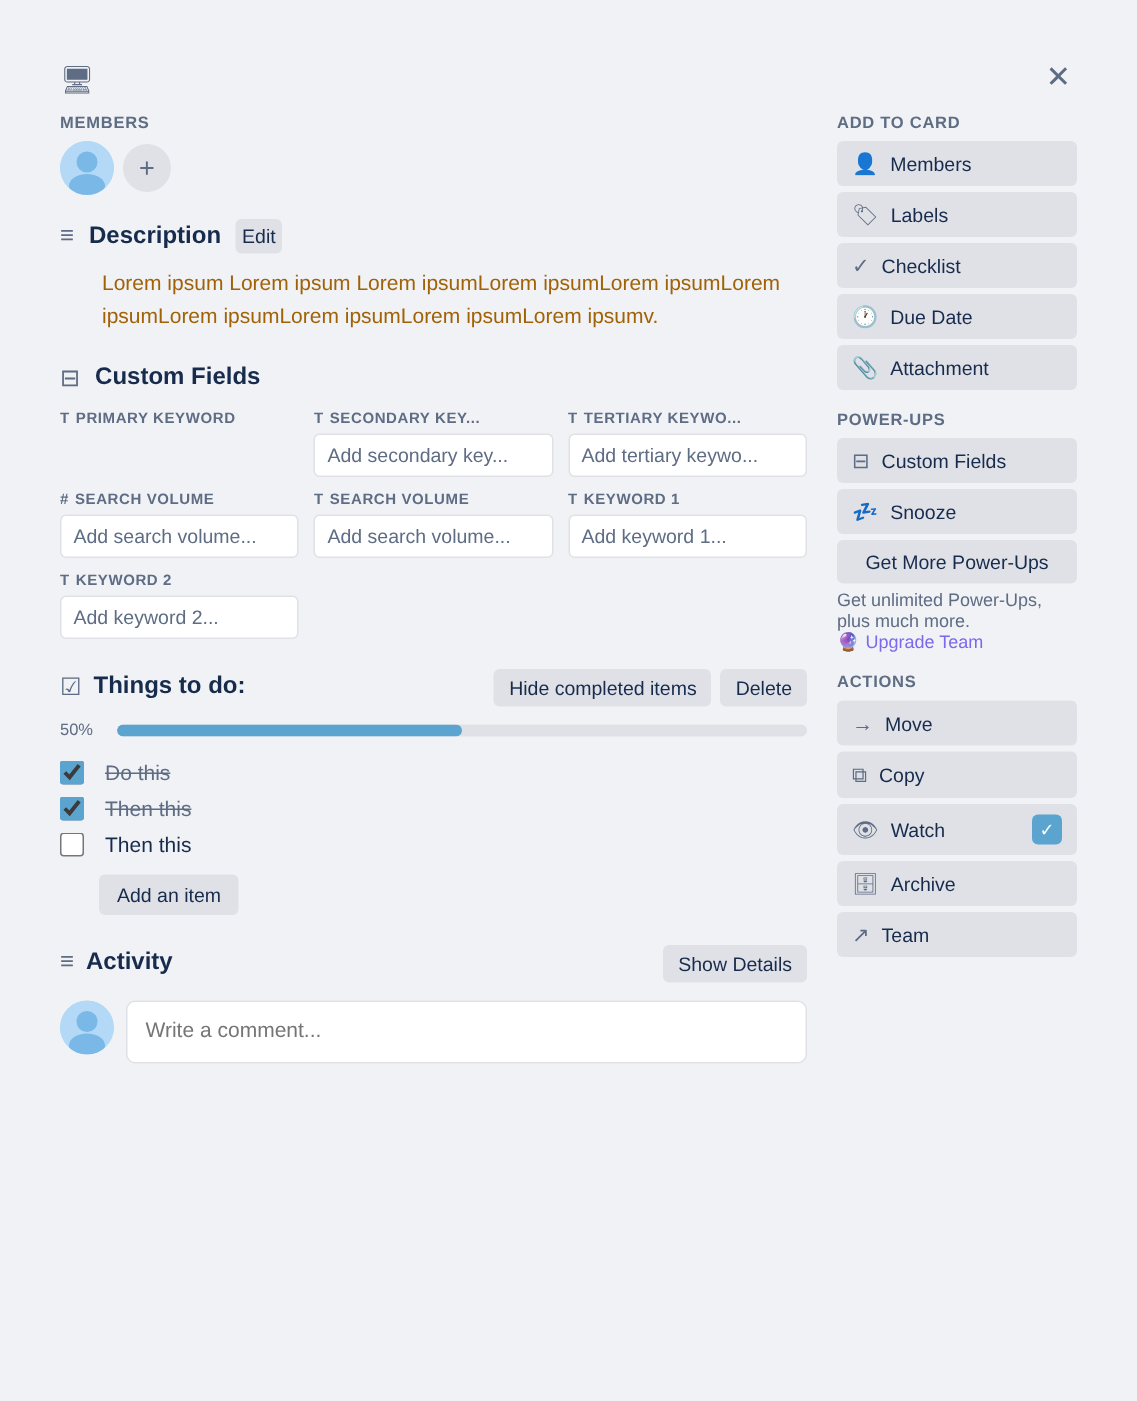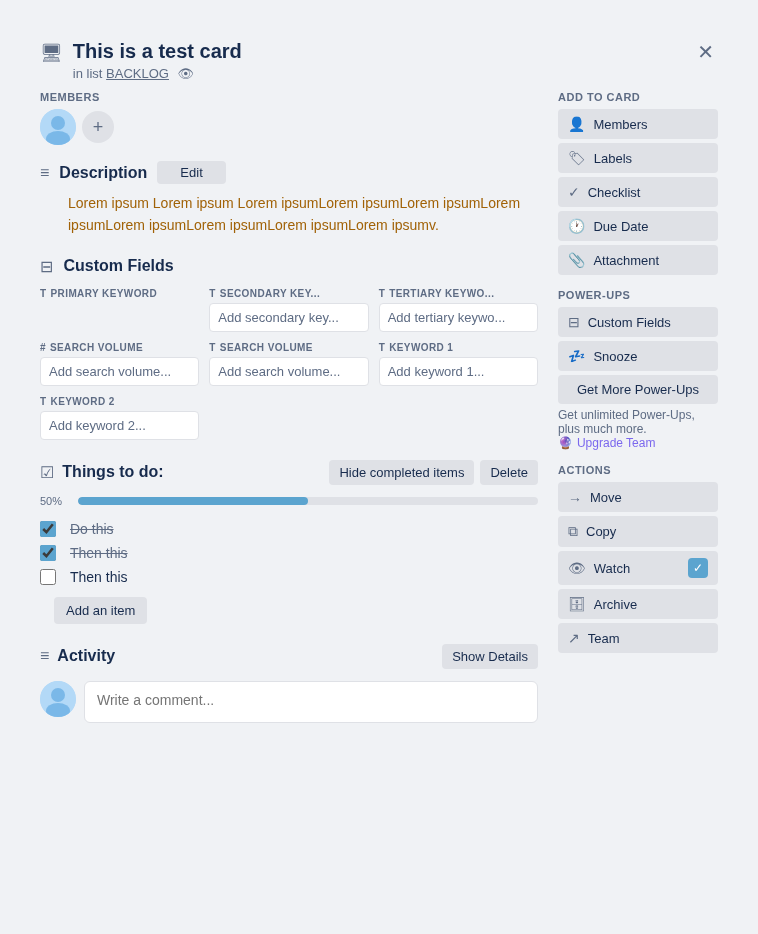--- a/index.html
+++ b/index.html
@@ -145,21 +145,21 @@
       color: #172b4d;
     }
     .section-icon {
       color: #5e6c84;
       font-size: 16px;
     }
     .edit-btn {
       background: #dfe1e6;
       border: none;
       border-radius: 4px;
-      padding: 4px 23px;
+      padding: 4px 4px;
       font-size: 13px;
       color: #172b4d;
       cursor: pointer;
     }
     .description-text {
       font-size: 14px;
       color: #a16207;
       line-height: 1.6;
       padding-left: 28px;
     }
@@ -303,21 +303,21 @@
     }
     .add-item-btn {
       background: #dfe1e6;
       border: none;
       border-radius: 4px;
       padding: 6px 12px;
       font-size: 13px;
       color: #172b4d;
       cursor: pointer;
       margin-top: 8px;
-      margin-left: 14px;
+      margin-left: 26px;
     }
 
     
     .activity-section {
       margin-bottom: 20px;
     }
     .activity-header {
       display: flex;
       align-items: center;
       justify-content: space-between;
@@ -440,28 +440,20 @@
     }
   </style>
 </head>
 <body>
 
 <div class="modal">
 
   <div class="modal-header">
     <div class="modal-header-left">
       <div class="card-icon">🖥</div>
-      <div class="modal-title-block">
-        <h1>This is a test card</h1>
-        <div class="in-list">
-          <span>in list</span>
-          <a>BACKLOG</a>
-          <span class="eye-icon">👁</span>
-        </div>
-      </div>
     </div>
     <button class="close-btn">✕</button>
   </div>
 
   <div class="modal-body">
 
     <div class="main-col">
 
       <div class="members-section">
         <div class="section-label">MEMBERS</div>

